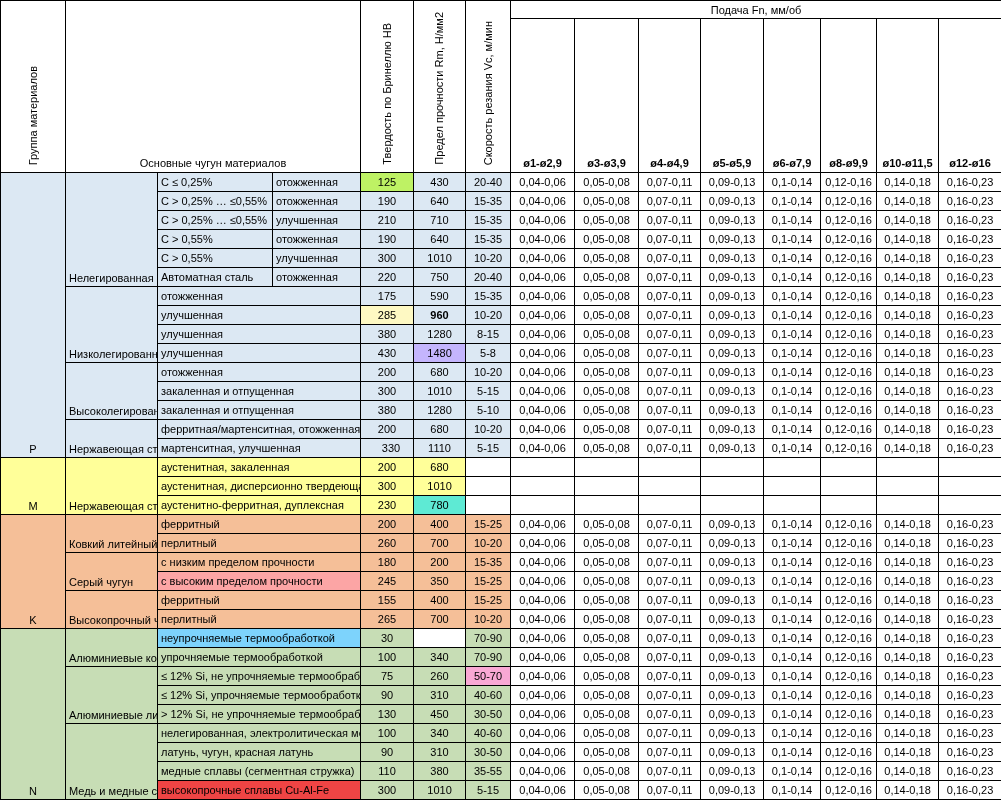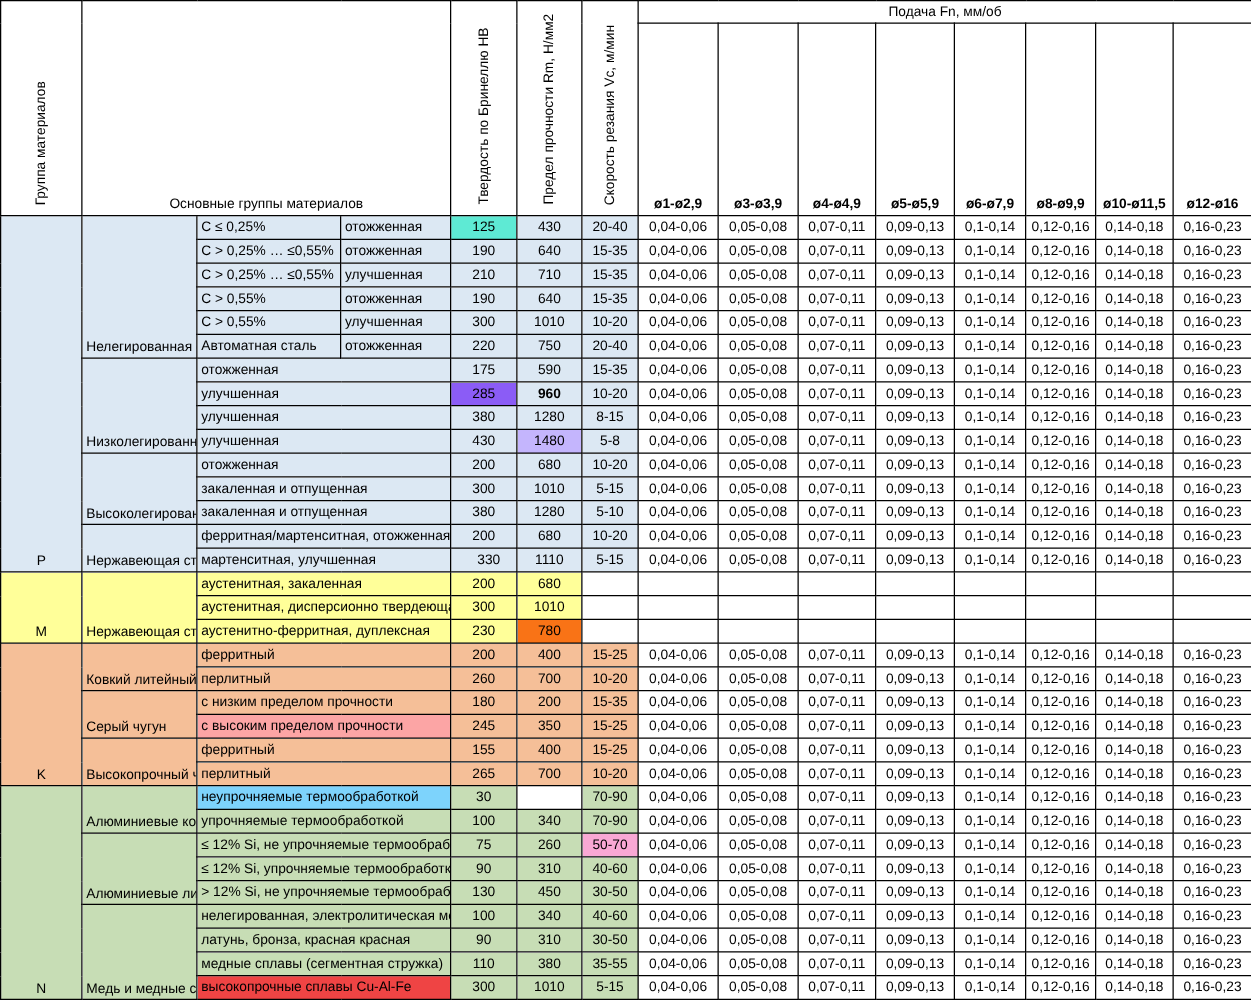--- a/index.html
+++ b/index.html
@@ -55,21 +55,21 @@
     <col style="width:57px">
       <col style="width:56px">
       <col style="width:62px">
       <col style="width:63px">
   </colgroup>
   <thead>
     <tr class="h1">
       <th rowspan="2" class="rot-cell">
         <div class="rot">Группа материалов</div>
       </th>
-      <th rowspan="2" colspan="3" class="main-head">Основные группы материалов</th>
+      <th rowspan="2" colspan="3" class="main-head">Основные чугун материалов</th>
       <th rowspan="2" class="rot-cell">
         <div class="rot">Твердость по Бринеллю HB</div>
       </th>
       <th rowspan="2" class="rot-cell">
         <div class="rot">Предел прочности Rm, Н/мм2</div>
       </th>
       <th rowspan="2" class="rot-cell">
         <div class="rot">Скорость резания Vc, м/мин</div>
       </th>
       <th colspan="8" class="feed-title">Подача Fn, мм/об</th>
@@ -84,21 +84,21 @@
       <th class="dia">ø10-ø11,5</th>
       <th class="dia">ø12-ø16</th>
     </tr>
   </thead>
   <tbody id="table-body">
       <tr>
         <td rowspan="15" class="grp" style="background: rgb(220, 232, 243);">P</td>
         <td rowspan="6" class="cat" style="background: rgb(220, 232, 243);">Нелегированная сталь</td>
         <td class="desc" style="background: rgb(220, 232, 243);">C ≤ 0,25%</td>
         <td class="desc" style="background: rgb(220, 232, 243);">отожженная</td>
-        <td class="num" style="background: #5eead4; text-align: center;">125</td>
+        <td class="num" style="background: #bef264; text-align: center;">125</td>
         <td class="num" style="background: rgb(220, 232, 243);">430</td>
         <td class="num" style="background: rgb(220, 232, 243);">20-40</td>
         <td class="num">0,04-0,06</td>
         <td class="num">0,05-0,08</td>
         <td class="num">0,07-0,11</td>
         <td class="num">0,09-0,13</td>
         <td class="num">0,1-0,14</td>
         <td class="num">0,12-0,16</td>
         <td class="num">0,14-0,18</td>
         <td class="num">0,16-0,23</td>
@@ -188,21 +188,21 @@
         <td class="num">0,05-0,08</td>
         <td class="num">0,07-0,11</td>
         <td class="num">0,09-0,13</td>
         <td class="num">0,1-0,14</td>
         <td class="num">0,12-0,16</td>
         <td class="num">0,14-0,18</td>
         <td class="num">0,16-0,23</td>
       </tr>
       <tr>
         <td colspan="2" class="desc" style="background: rgb(220, 232, 243);">улучшенная</td>
-        <td class="num" style="background: #8b5cf6;">285</td>
+        <td class="num" style="background: #fef9c3;">285</td>
         <td class="num" style="background: rgb(220, 232, 243); font-weight: bold;">960</td>
         <td class="num" style="background: rgb(220, 232, 243);">10-20</td>
         <td class="num">0,04-0,06</td>
         <td class="num">0,05-0,08</td>
         <td class="num">0,07-0,11</td>
         <td class="num">0,09-0,13</td>
         <td class="num">0,1-0,14</td>
         <td class="num">0,12-0,16</td>
         <td class="num">0,14-0,18</td>
         <td class="num">0,16-0,23</td>
@@ -333,21 +333,21 @@
         <td class="num"></td>
         <td class="num"></td>
         <td class="num"></td>
         <td class="num"></td>
         <td class="num"></td>
         <td class="num"></td>
       </tr>
       <tr>
         <td colspan="2" class="desc" style="background: rgb(255, 255, 153);">аустенитно-ферритная, дуплексная</td>
         <td class="num" style="background: rgb(255, 255, 153);">230</td>
-        <td class="num" style="background: #f97316;">780</td>
+        <td class="num" style="background: #5eead4;">780</td>
         <td class="num"></td>
         <td class="num"></td>
         <td class="num"></td>
         <td class="num"></td>
         <td class="num"></td>
         <td class="num"></td>
         <td class="num"></td>
         <td class="num"></td>
         <td class="num"></td>
       </tr>
@@ -521,21 +521,21 @@
         <td class="num">0,04-0,06</td>
         <td class="num">0,05-0,08</td>
         <td class="num">0,07-0,11</td>
         <td class="num">0,09-0,13</td>
         <td class="num">0,1-0,14</td>
         <td class="num">0,12-0,16</td>
         <td class="num">0,14-0,18</td>
         <td class="num">0,16-0,23</td>
       </tr>
       <tr>
-        <td colspan="2" class="desc" style="background: rgb(199, 221, 181);">латунь, бронза, красная красная</td>
+        <td colspan="2" class="desc" style="background: rgb(199, 221, 181);">латунь, чугун, красная латунь</td>
         <td class="num" style="background: rgb(199, 221, 181);">90</td>
         <td class="num" style="background: rgb(199, 221, 181);">310</td>
         <td class="num" style="background: rgb(199, 221, 181);">30-50</td>
         <td class="num">0,04-0,06</td>
         <td class="num">0,05-0,08</td>
         <td class="num">0,07-0,11</td>
         <td class="num">0,09-0,13</td>
         <td class="num">0,1-0,14</td>
         <td class="num">0,12-0,16</td>
         <td class="num">0,14-0,18</td>

